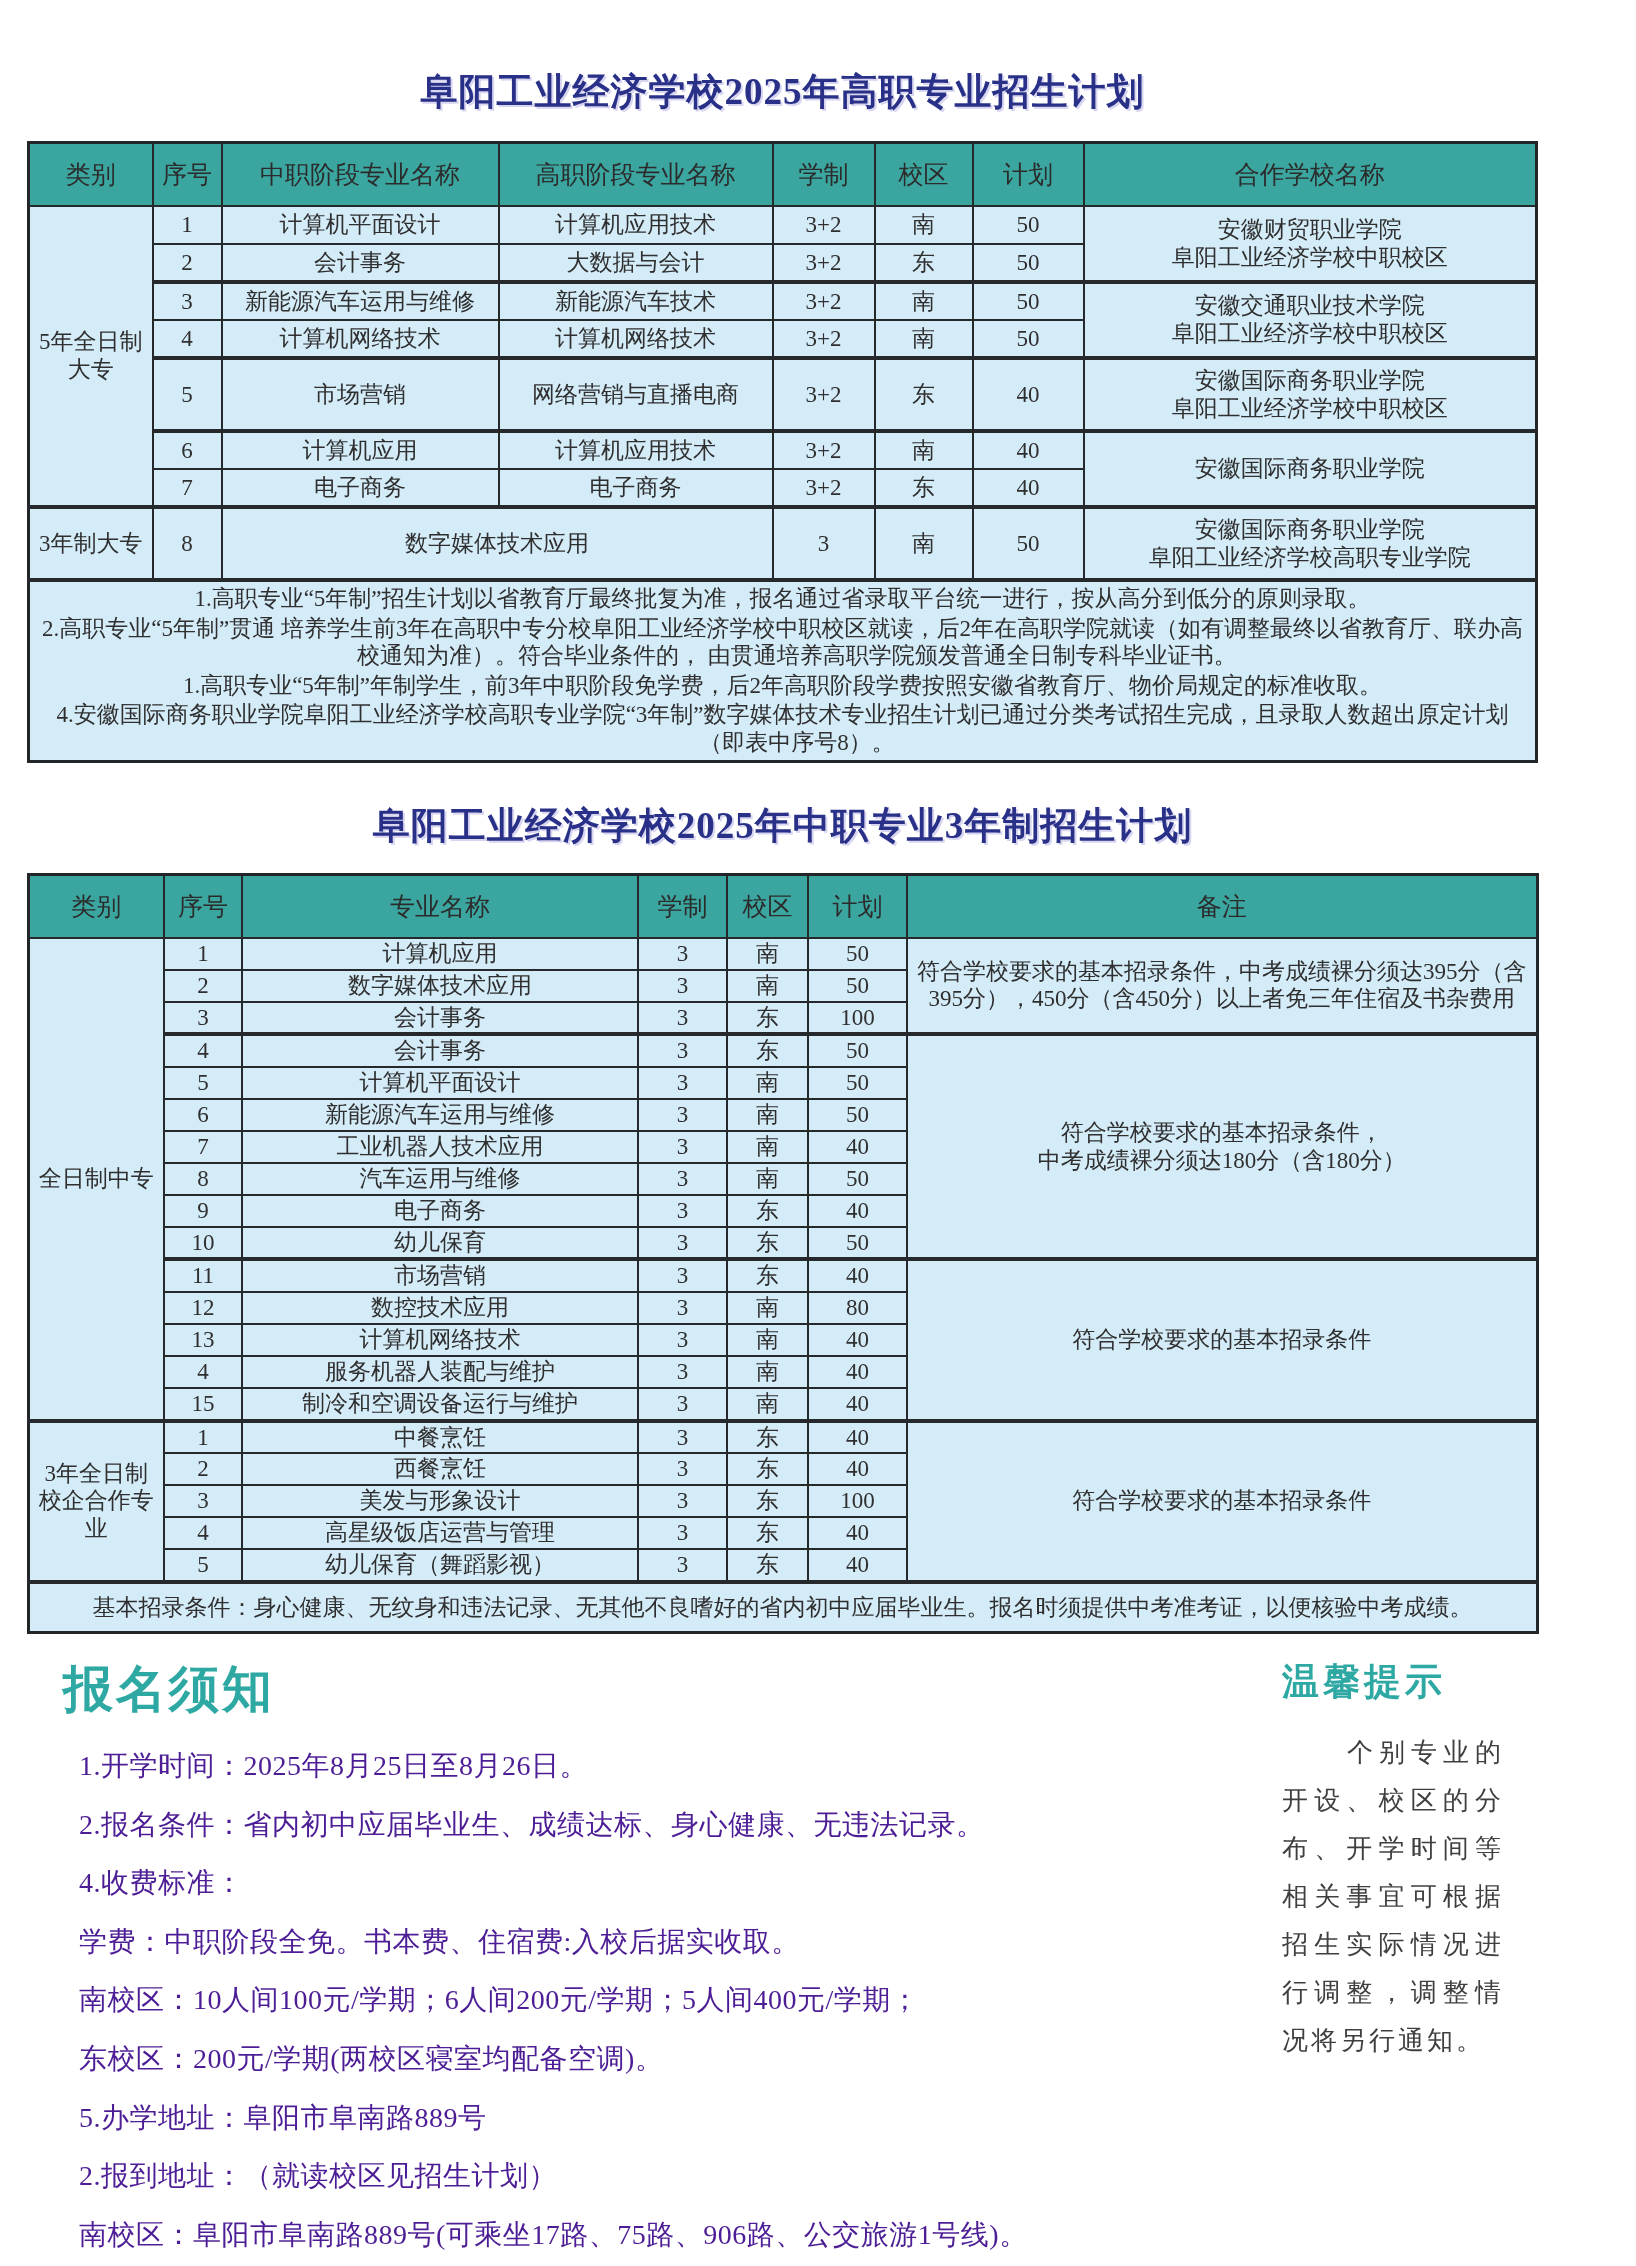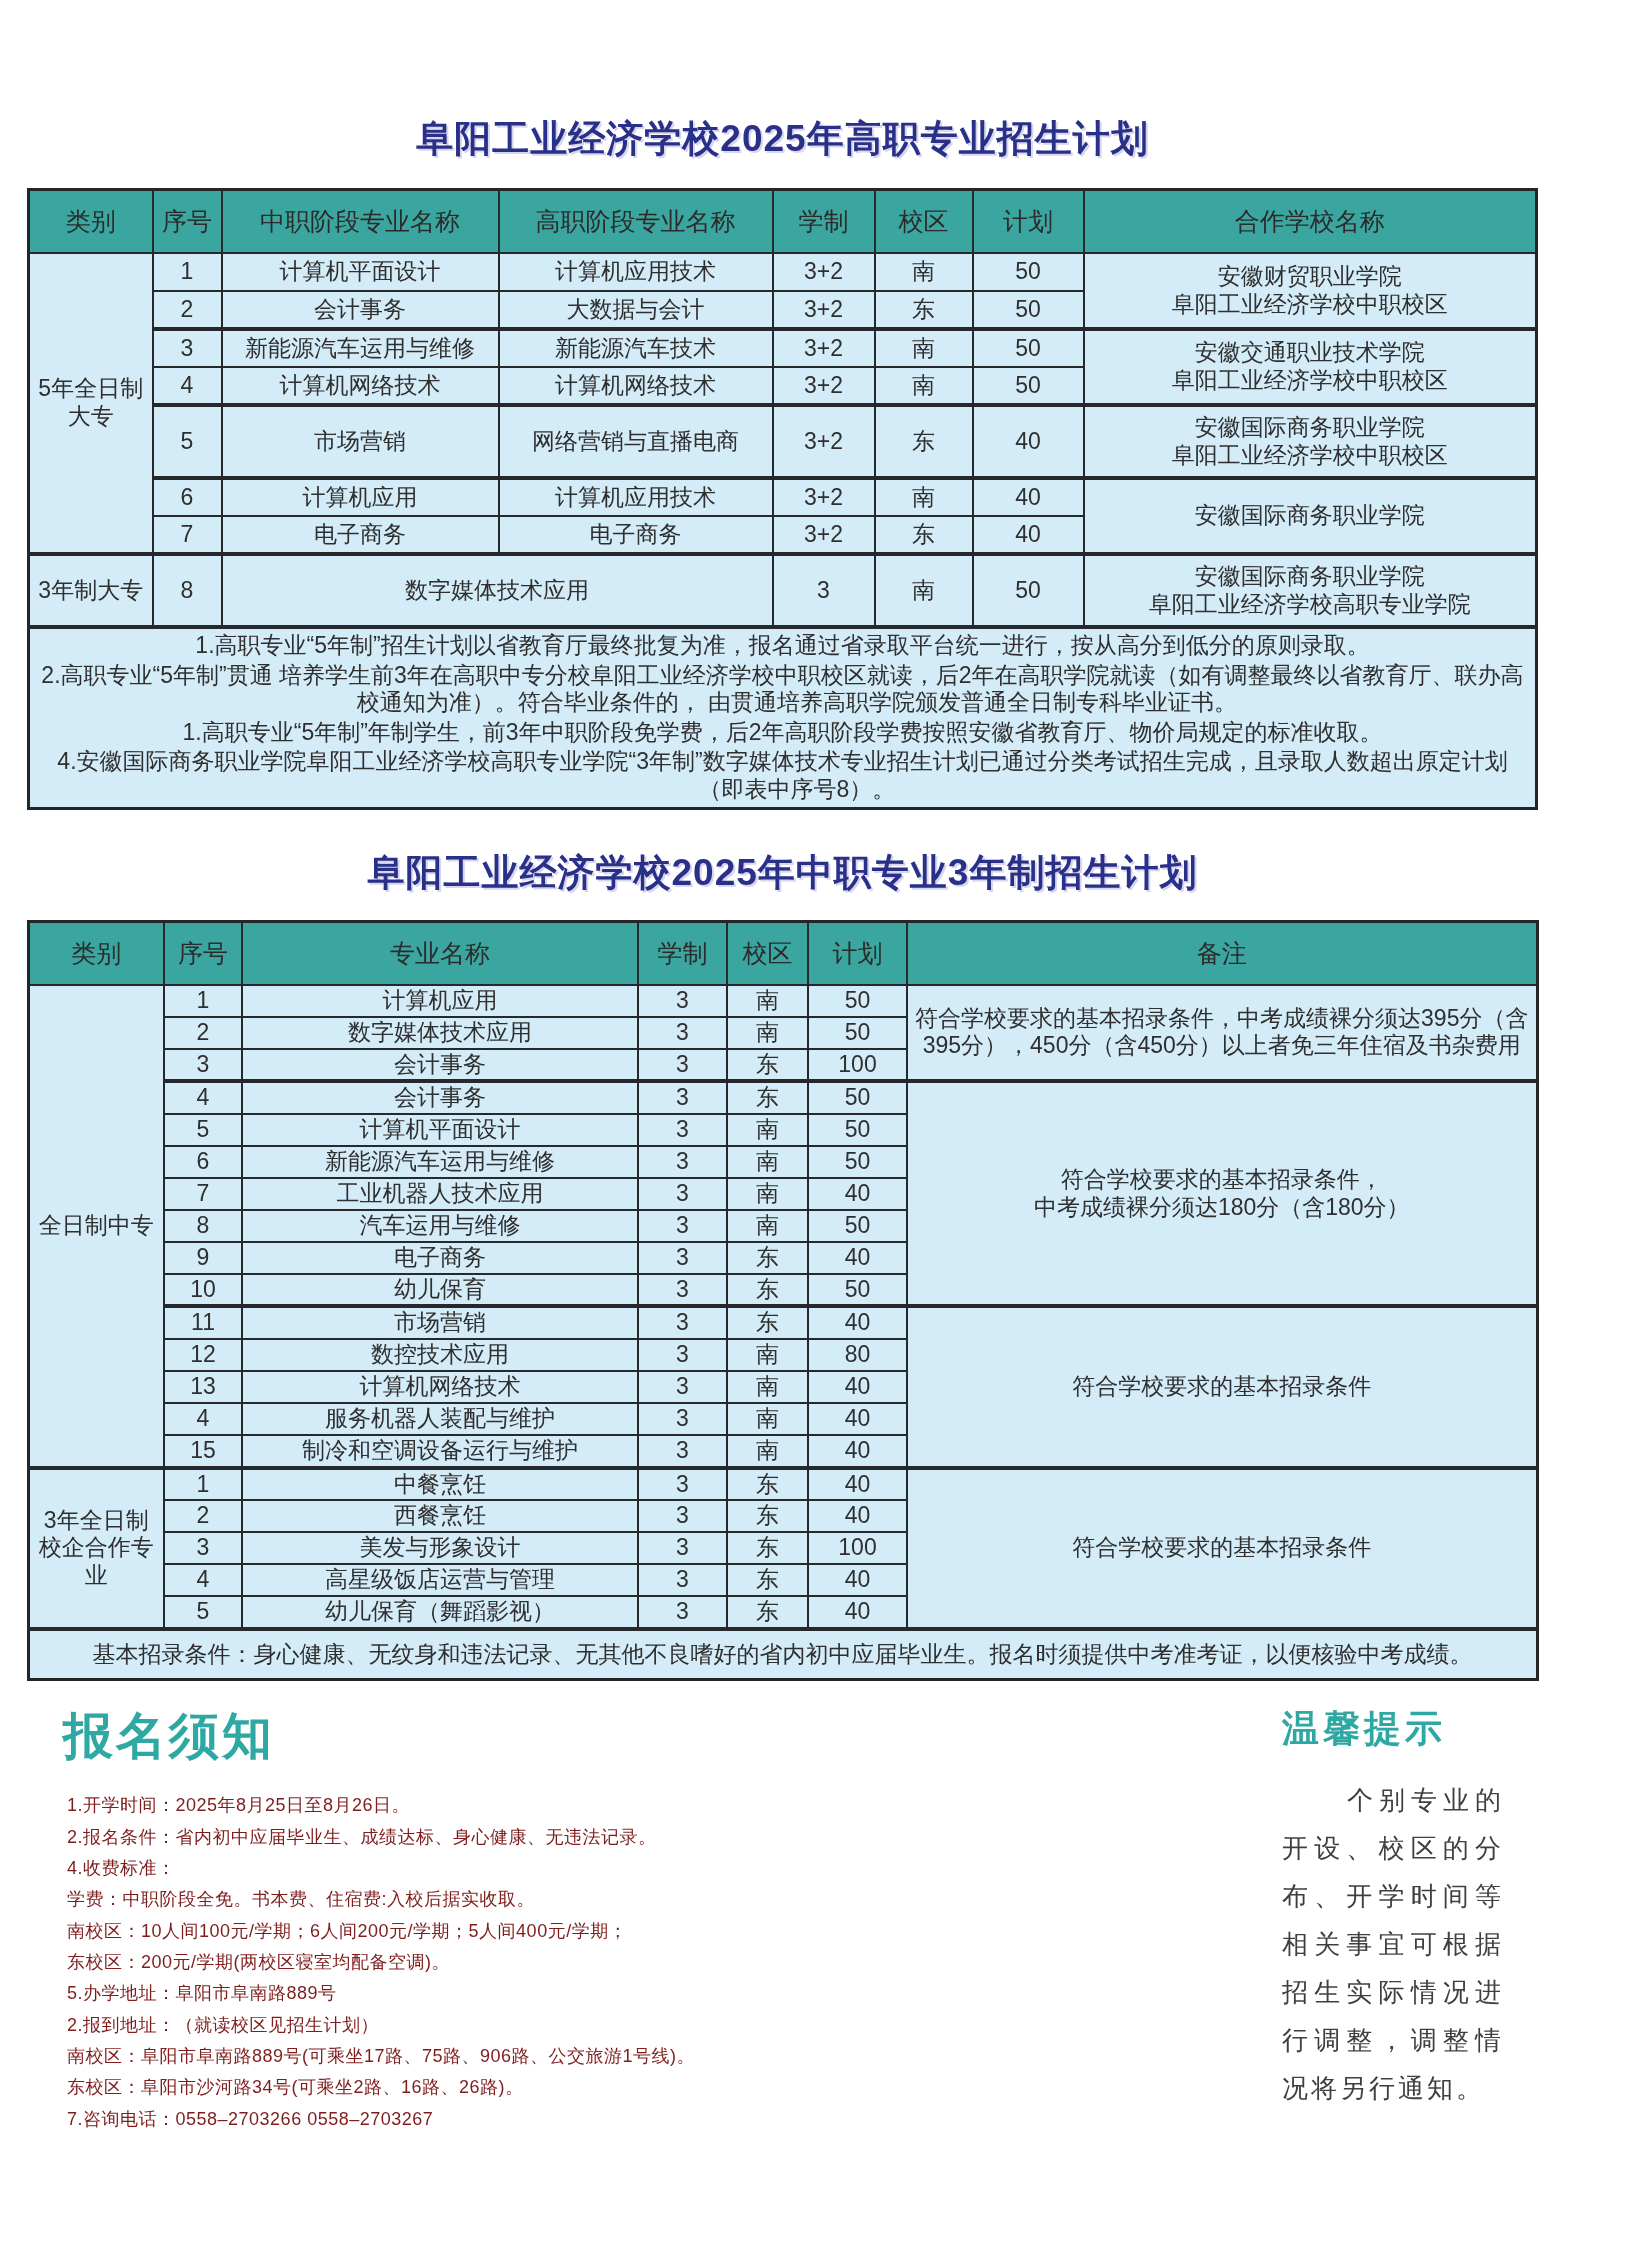--- a/index.html
+++ b/index.html
@@ -1,19 +1,19 @@
 <!DOCTYPE html>
 <html><head>
 <meta charset="utf-8">
 <style>
   html,body{margin:0;padding:0;background:#ffffff;}
   .page{
     width:1565px;height:2266px;background:#ffffff;overflow:hidden;
-    font-family:Liberation Sans, sans-serif;
-    color:#2e2e2e;box-sizing:border-box;padding-top:114px;
+    font-family:Liberation Serif, serif;
+    color:#2e2e2e;box-sizing:border-box;padding-top:67px;
   }
   .doc-title{
     text-align:center;font-size:37px;font-weight:bold;color:#293087;
     letter-spacing:1px;margin:0 0 24px 0;
     text-shadow:2px 2px 0 rgba(125,115,205,0.30);
   }
   .doc-title.second{margin-top:38px;margin-bottom:22px;}
   table.plan-table{
     width:1509px;margin:16px auto;border-collapse:collapse;table-layout:fixed;
     border:3px solid #222629;
@@ -44,21 +44,21 @@
   td.footer-cell{text-align:left;padding:4px 18px;}
   .bottom{display:flex;margin-top:28px;padding:0 61px 0 63px;box-sizing:border-box;}
   .notice-col{flex:1;min-width:0;}
   .tips-col{width:222px;margin-left:53px;flex:0 0 auto;}
   .section-heading{
     color:#2EA8A3;font-weight:bold;margin:0;line-height:1.1;
   }
   .notice-col .section-heading{font-size:50px;letter-spacing:3px;margin-bottom:28px;}
   .tips-col .section-heading{font-size:37px;letter-spacing:4px;margin-bottom:26px;}
   .notice-line{
-    font-size:18px;color:#7f1d1d;margin:4px;line-height:1.52;letter-spacing:0.5px;
+    font-size:28px;color:#4c1d95;margin:16px;line-height:1.52;letter-spacing:0.5px;
   }
   .tips-body{
     font-size:26px;color:#3f3f3f;line-height:1.85;text-align:justify;
     text-indent:2.5em;letter-spacing:3px;margin:0;
   }
 </style>
 </head>
 <body>
 
 <div class="page">

